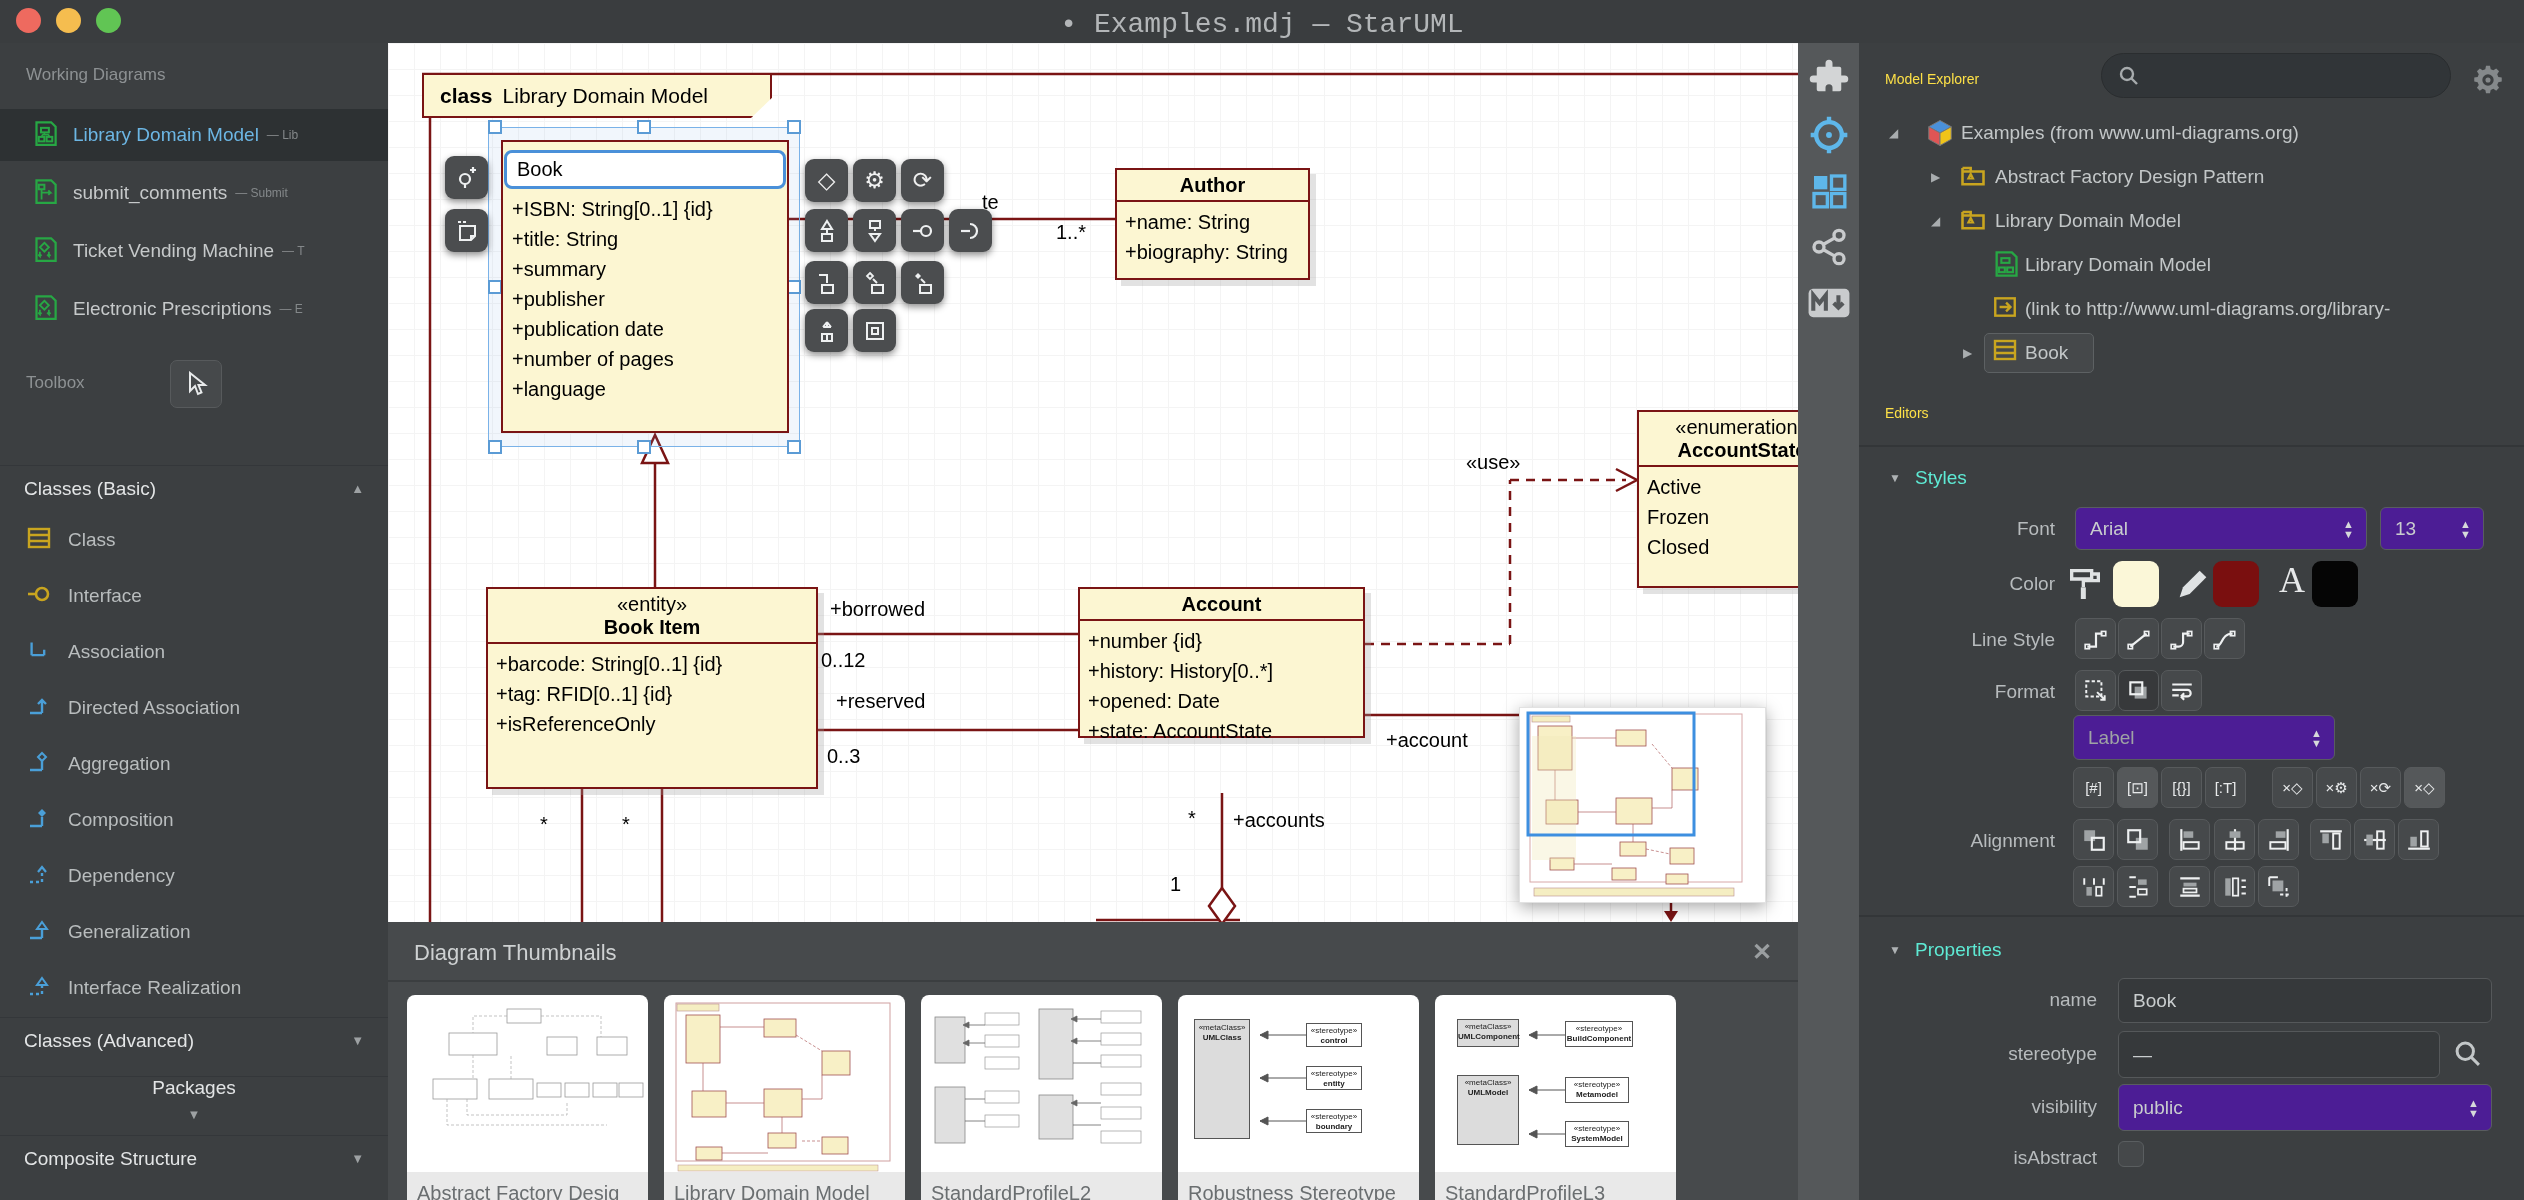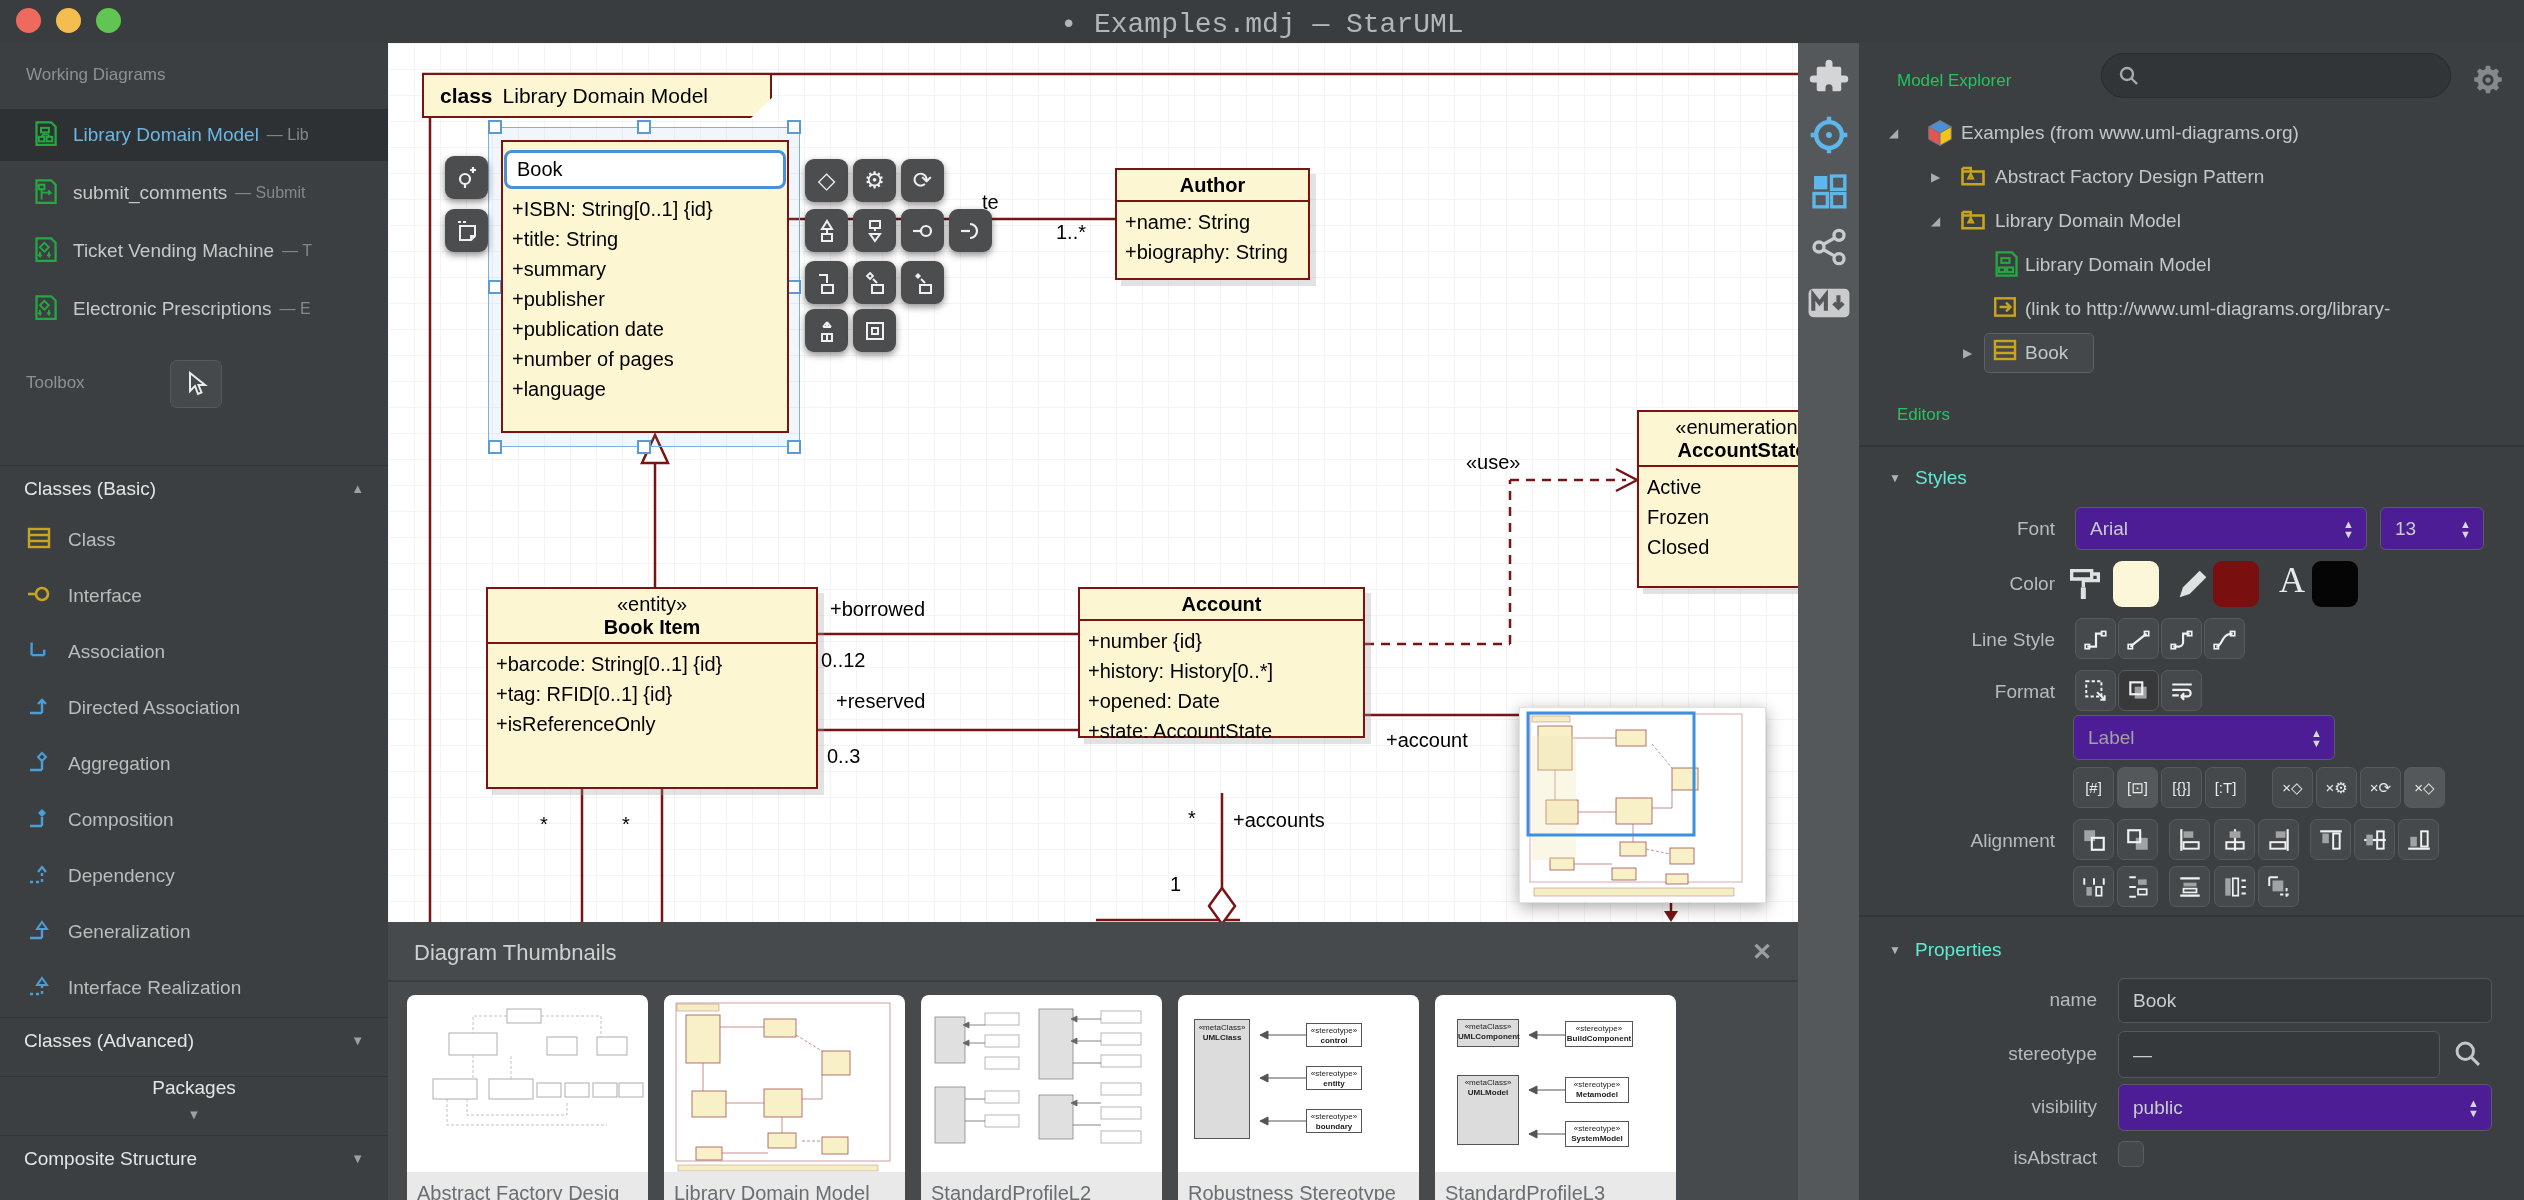--- a/index.html
+++ b/index.html
@@ -14,21 +14,21 @@
     color:#b3b6b8; font-size:28px;font-family:Liberation Mono, monospace; }
 
   
   #sidebar { position:absolute; left:0; top:43px; width:388px; height:1157px; background:#3c3f41; overflow:hidden; }
   .side-label { color:#8d9193; font-size:17px; }
   .wd-row { position:absolute; left:0; width:388px; height:52px; display:flex; align-items:center;
     padding-left:32px; white-space:nowrap; overflow:hidden; cursor:pointer; }
   .wd-row.sel { background:#2d3133; }
   .wd-row .txt { font-size:19px; margin-left:14px; color:#c6c9ca; }
   .wd-row.sel .txt { color:#6cb6e4; }
-  .wd-row .desc { font-size:16px; color:#84888a; margin-left:8px; }
+  .wd-row .desc { font-size:12px; color:#84888a; margin-left:8px; }
   .tb-section { position:absolute; left:0; width:388px; height:46px; display:flex; align-items:center;
     padding:0 24px; color:#e3e5e6; font-size:19px; border-top:1px solid #34373a; cursor:pointer; justify-content:space-between;}
   .tb-section .car { color:#9da1a3; font-size:13px; }
   .tb-item { position:absolute; left:0; width:388px; height:54px; display:flex; align-items:center;
     padding-left:26px; cursor:pointer; }
   .tb-item .txt { color:#b9bdbe; font-size:19px; margin-left:16px; }
   #pointer-btn { position:absolute; left:170px; top:317px; width:52px; height:48px; background:#46494b;
     border:1px solid #575a5c; border-radius:7px; display:flex; align-items:center; justify-content:center; cursor:pointer;}
 
   
@@ -76,21 +76,21 @@
   
   #strip { position:absolute; left:1798px; top:43px; width:61px; height:1157px; background:#55585a; }
   .strip-ic { position:absolute; left:0; width:61px; height:44px; display:flex; align-items:center; justify-content:center; cursor:pointer;}
   
   #rightpanel { position:absolute; left:1859px; top:43px; width:665px; height:1157px; background:#3c3f41; overflow:hidden;}
   #search-pill { position:absolute; left:242px; top:10px; width:350px; height:45px; background:#313538;
     border:1px solid #2a2d2f; border-radius:23px; display:flex; align-items:center; padding-left:16px; }
   .tree-row { position:absolute; left:0; width:665px; height:44px; display:flex; align-items:center; cursor:pointer;}
   .tree-row .car { width:14px; color:#a9adaf; font-size:12px; position:absolute; }
   .tree-row .txt { color:#c3c7c8; font-size:19px; position:absolute; white-space:nowrap; }
-  .sec-label { color:#22c55e; font-size:17px; position:absolute;margin-left:12px; }
+  .sec-label { color:#fde047; font-size:14px; position:absolute; }
   .divider { position:absolute; left:0; width:665px; height:2px; background:#333638; }
   .grp-hdr { position:absolute; color:#5eead4; font-size:19px; }
   .grp-car { position:absolute; color:#aeb2b4; font-size:12px; }
   .frm-label { position:absolute; color:#b7bbbd; font-size:19px; text-align:right; }
   .inp { position:absolute; background:#36393b; border:1px solid #55585a; border-radius:6px;
     color:#c9cdce; font-size:19px; display:flex; align-items:center; padding-left:14px; }
   .sel2 { background:#4c1d95; border:1px solid #595d5f; }
   .dcaret { position:absolute; right:12px; color:#d6d9da; font-size:11px; line-height:10px; text-align:center;}
   .sbtn { position:absolute; width:41px; height:41px; background:#46494b; border:1px solid #575a5c;
     border-radius:7px; display:flex; align-items:center; justify-content:center; cursor:pointer;

